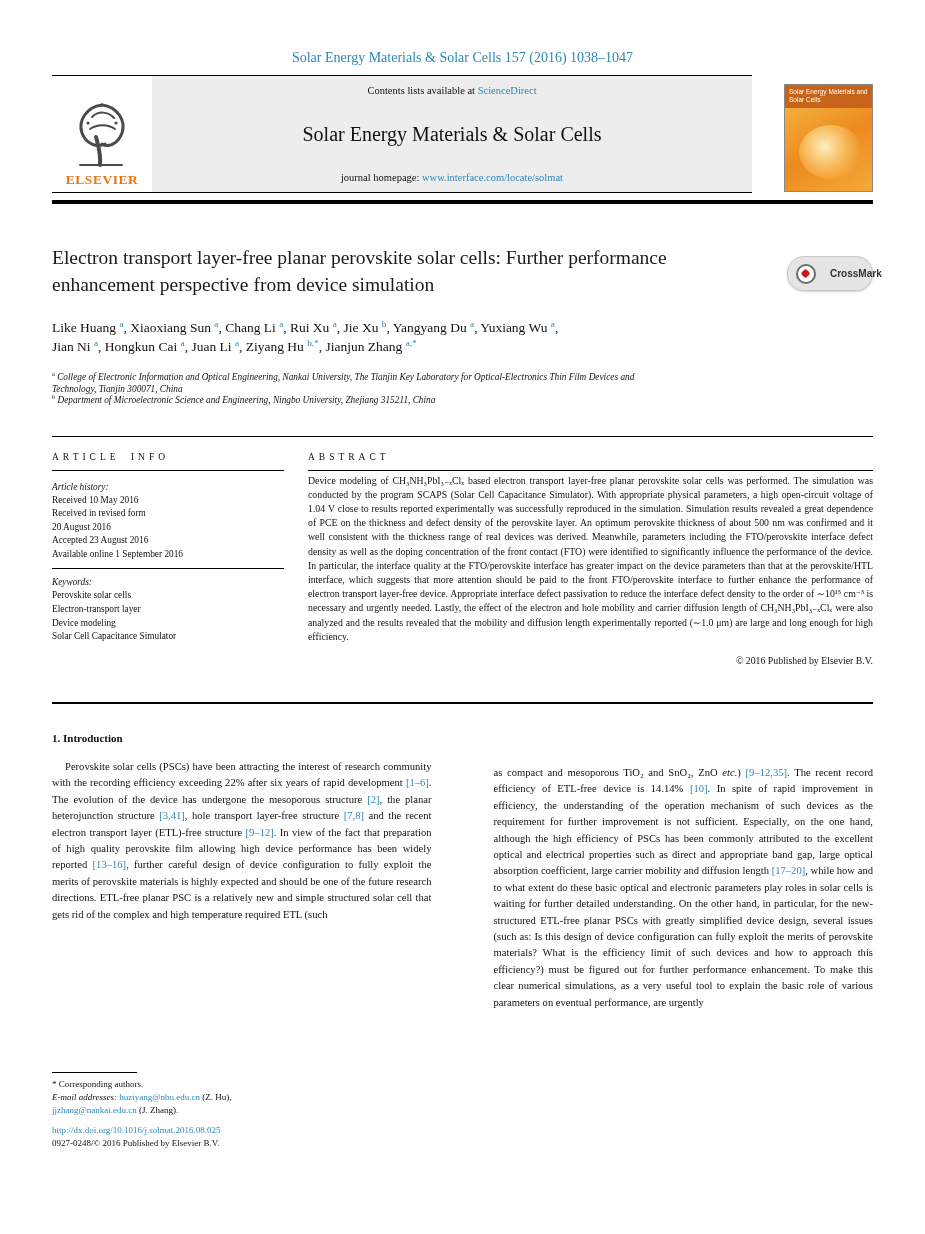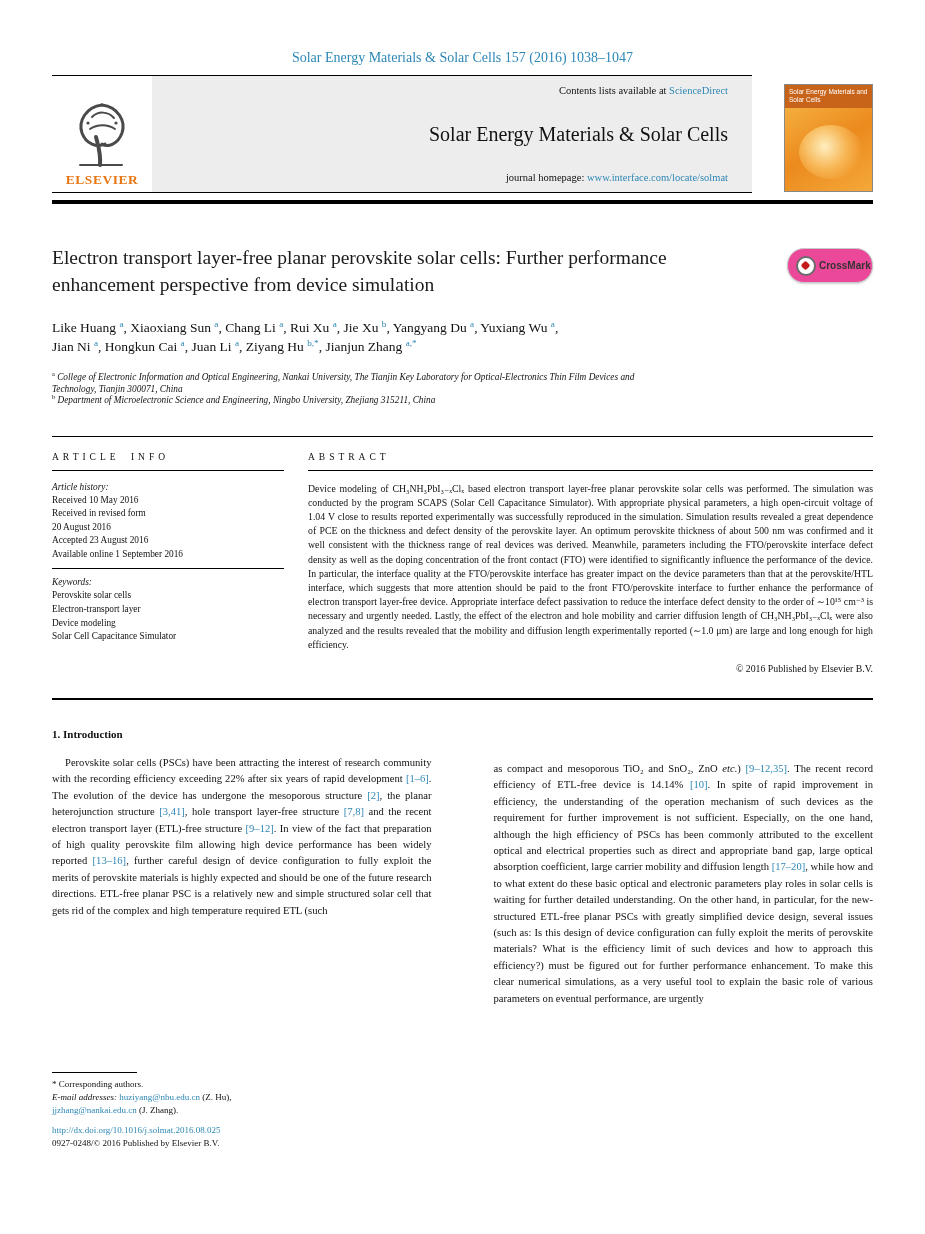--- a/index.html
+++ b/index.html
@@ -20,57 +20,57 @@
     font-family:"Liberation Serif","DejaVu Serif",serif;
     color:#111;
   }
   .link{color:var(--link);cursor:pointer;}
   
   .citation{padding-top:50px;text-align:center;font-size:14px;color:var(--link);cursor:pointer;}
   .mastrow{position:relative;height:118px;margin-top:9px;}
   .band{position:absolute;left:0;top:0;width:700px;height:118px;border-top:1px solid #000;border-bottom:1px solid #000;display:flex;box-sizing:border-box;background:#fff;}
   .logo{width:100px;display:flex;flex-direction:column;align-items:center;justify-content:flex-end;padding:5px 0 4px;box-sizing:border-box;}
   .wordmark{color:var(--brand_orange);font-weight:bold;font-size:13.5px;letter-spacing:0.5px;margin-top:1px;}
-  .mastbox{flex:1;background:#ededed;display:flex;flex-direction:column;justify-content:space-between;text-align:right;padding:9px 24px;box-sizing:border-box;}
+  .mastbox{flex:1;background:#ededed;display:flex;flex-direction:column;justify-content:space-between;text-align:center;padding:9px 24px;box-sizing:border-box;}
   .contents-line{font-size:10.5px;}
   .jtitle{font-size:20px;color:#111;}
   .homepage{font-size:10.5px;}
   .cover{position:absolute;right:0;top:9px;width:89px;height:108px;border:1px solid #888;box-sizing:border-box;overflow:hidden;cursor:pointer;
     background:linear-gradient(150deg,#f7bb4a 0%,var(--cover_main) 55%,#f4a93a 100%);}
   .cover-band{background:var(--cover_top);color:#fff;font-size:6.5px;line-height:8px;padding:3px 4px 4px;text-align:left;font-family:"Liberation Sans","DejaVu Sans",sans-serif;}
   .cover-art{position:absolute;left:14px;top:40px;width:64px;height:54px;border-radius:50%;
     background:radial-gradient(circle at 40% 40%, rgba(255,244,200,0.95) 0%, rgba(255,210,120,0.55) 45%, rgba(255,190,80,0) 75%);}
   .thickbar{height:4px;background:#000;margin-top:7px;}
   
   .titlerow{display:flex;margin-top:40px;align-items:flex-start;}
   h1{font-size:19.5px;line-height:27px;font-weight:400;margin:0;width:672px;color:#1a1a1a;}
-  .crossmark{margin-left:auto;margin-top:4px;width:86px;height:35px;border:1px solid #c9c9c9;border-radius:17px;display:flex;align-items:center;padding:0 8px;box-sizing:border-box;gap:3px;background:#ec4899;box-shadow:0 1px 2px rgba(0,0,0,0.18);cursor:pointer;}
+  .crossmark{margin-left:auto;margin-top:12px;width:86px;height:35px;border:1px solid #c9c9c9;border-radius:17px;display:flex;align-items:center;padding:0 8px;box-sizing:border-box;gap:14px;background:#e5e5e5;box-shadow:0 1px 2px rgba(0,0,0,0.18);cursor:pointer;}
   .cm-circle{width:20px;height:20px;border-radius:50%;border:2.5px solid #6b6b6b;box-sizing:border-box;position:relative;background:#fff;flex-shrink:0;}
   .cm-inner{position:absolute;left:4px;top:4px;width:7px;height:7px;background:var(--crossmark_red);border-radius:2px;transform:rotate(45deg);}
   .cm-text{font-size:10px;font-family:"Liberation Sans","DejaVu Sans",sans-serif;color:#333;font-weight:bold;}
   .authors{margin-top:20px;font-size:13.5px;line-height:19px;white-space:pre-line;color:#111;}
   .affils{margin-top:16px;font-size:9.3px;line-height:11.5px;}
   .affiliation{font-style:italic;white-space:pre-line;}
   .affiliation .rt-sup{font-style:normal;}
   
   .rt-link{color:var(--link);cursor:pointer;}
   .rt-i{font-style:italic;}
   .rt-sup{font-size:68%;vertical-align:super;line-height:0;}
   .rt-suplink{font-size:68%;vertical-align:super;line-height:0;color:var(--link);cursor:pointer;}
   
-  .info-section{margin-top:29px;border-top:1px solid #000;border-bottom:2px solid #000;display:flex;padding:15px 0 24px;}
+  .info-section{margin-top:29px;border-top:1px solid #000;border-bottom:2px solid #000;display:flex;padding:15px 0 36px;}
   .info-col{width:232px;margin-right:24px;flex-shrink:0;}
   .abs-col{flex:1;}
   .colhead{font-size:9.5px;letter-spacing:4px;word-spacing:5px;border-bottom:1px solid #000;padding-bottom:8px;color:#111;}
   .hist-label,.kw-label{font-style:italic;font-size:9.3px;}
   .hist-label{margin-top:11px;}
   .kw-label{margin-top:8px;}
   .hist,.kw{font-size:9.3px;line-height:13.6px;white-space:pre-line;margin-top:2px;}
   .info-divider{border-top:1px solid #000;margin-top:7px;}
-  .abs-text{font-size:9.8px;line-height:14.2px;text-align:justify;margin-top:11px;color:#111;}
+  .abs-text{font-size:9.8px;line-height:14.2px;text-align:justify;margin-top:3px;color:#111;}
   .copyright{text-align:right;font-size:9.8px;margin-top:11px;}
   
   .body-section{display:flex;gap:62px;margin-top:28px;}
   .col-left,.col-right{width:391px;box-sizing:border-box;}
   h2{font-size:11px;margin:0 0 15px;font-weight:bold;}
   .col-right{padding-top:33px;}
   .para{font-size:10.6px;line-height:16.4px;text-align:justify;margin:0;color:#111;}
   .indent{text-indent:13px;}
   
   .bottom-left{position:absolute;left:52px;top:1072px;width:391px;}

